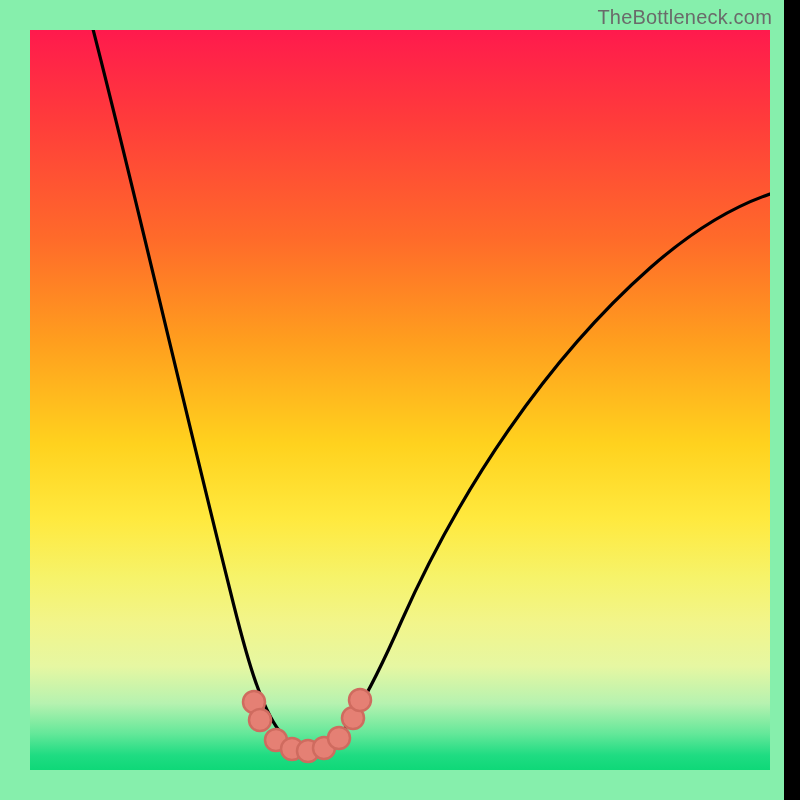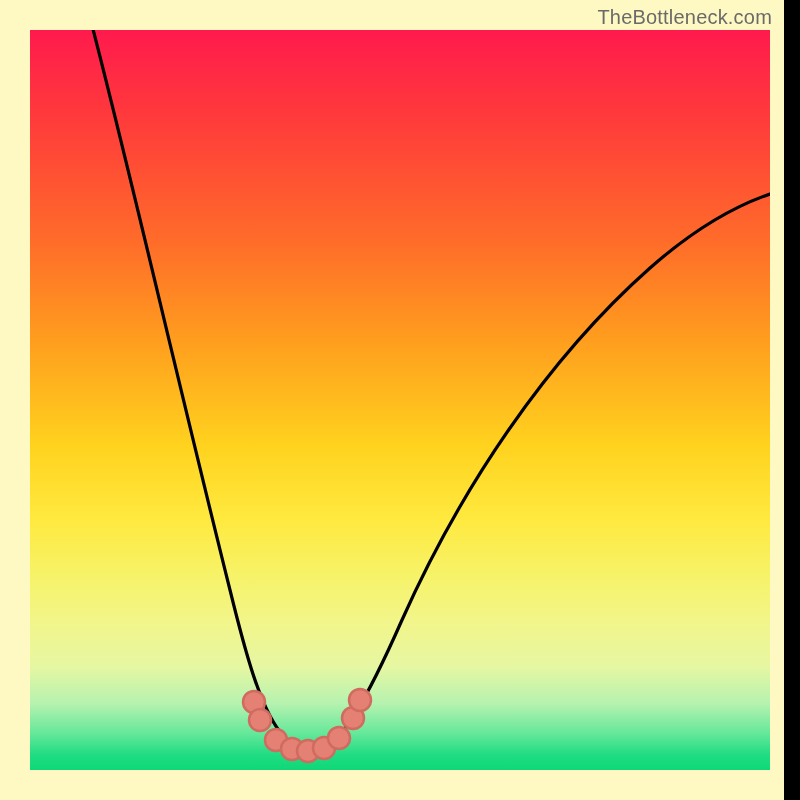--- a/index.html
+++ b/index.html
@@ -10,21 +10,21 @@
     background: #000;
     overflow: hidden;
     font-family: Arial, Helvetica, sans-serif;
   }
   .frame {
     position: absolute;
     left: 0;
     top: 0;
     width: 784px;
     height: 800px;
-    background: #fef9c3;
+    background: #86efac;
   }
   .plot {
     position: absolute;
     left: 30px;
     top: 30px;
     width: 740px;
     height: 740px;
     background: linear-gradient(
       to bottom,
       #ff1a4d 0%,

